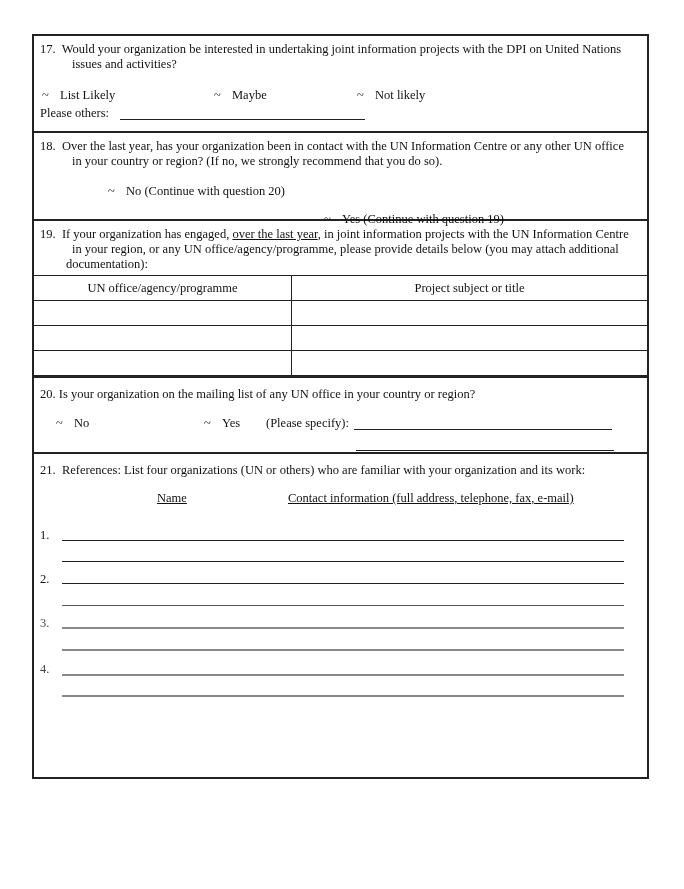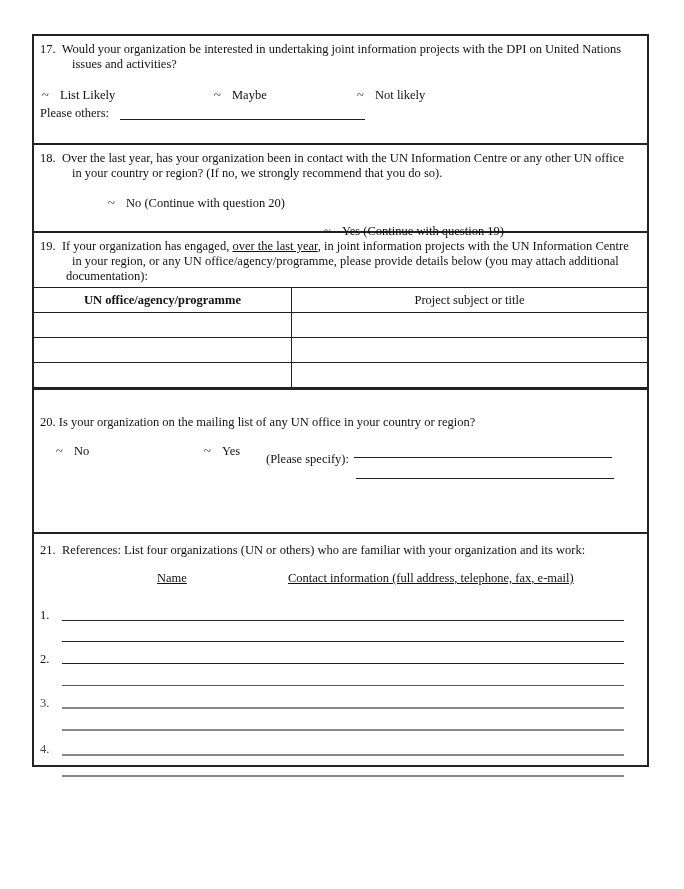--- a/index.html
+++ b/index.html
@@ -19,21 +19,21 @@
   table.t19 td:first-child, table.t19 th:first-child { border-left:none; }
   table.t19 td:last-child, table.t19 th:last-child { border-right:none; }
   .u { text-decoration:underline; }
   .num { position:absolute; left:6px; }
 </style>
 </head>
 <body>
 
 <div class="form">
 
-  <div class="sec" style="height:109px;">
+  <div class="sec" style="height:97px;">
     <div class="q" style="top:6px;">
       <span>17.</span>&nbsp; <span>Would your organization be interested in undertaking joint information projects with the DPI on United Nations</span><br>
       <span class="indent">issues and activities?</span>
     </div>
     <div class="opt" style="left:8px; top:52px;">
       <span class="tilde">~</span><span>List Likely</span>
     </div>
     <div class="opt" style="left:180px; top:52px;">
       <span class="tilde">~</span><span>Maybe</span>
     </div>
@@ -59,55 +59,55 @@
 
   <div class="sec" style="height:157px;">
     <div class="q" style="top:6px;">
       <span>19.</span>&nbsp; <span>If your organization has engaged, </span><span class="u">over the last year</span><span>, in joint information projects with the UN Information Centre</span><br>
       <span class="indent">in your region, or any UN office/agency/programme, please provide details below (you may attach additional</span><br>
       <span style="padding-left:26px;">documentation):</span>
     </div>
     <table class="t19" style="top:54px;">
       <tbody>
           <tr>
-        <th style="width:42%;font-weight:bold;">UN office/agency/programme</th>
+        <th style="width:42%;">UN office/agency/programme</th>
         <th>Project subject or title</th>
       </tr>
       <tr>
         <td></td>
         <td></td>
       </tr>
       <tr>
         <td></td>
         <td></td>
       </tr>
       <tr>
         <td></td>
         <td></td>
       </tr>
     </tbody>
       </table>
   </div>
 
-  <div class="sec" style="height:128px;margin-top:16px;">
+  <div class="sec" style="height:76px;">
     <div class="q" style="top:9px;">
       <span>20.</span> <span>Is your organization on the mailing list of any UN office in your country or region?</span>
     </div>
     <div class="opt" style="left:22px; top:38px;">
       <span class="tilde">~</span><span>No</span>
     </div>
     <div class="opt" style="left:170px; top:38px;">
       <span class="tilde">~</span><span>Yes</span>
     </div>
-    <div class="opt" style="left:232px; top:46px;font-family:Liberation Serif, serif;">(Please specify):</div>
+    <div class="opt" style="left:232px; top:38px;font-family:Liberation Serif, serif;">(Please specify):</div>
     <div class="line" style="left:320px; top:51px; width:258px;"></div>
     <div class="line" style="left:322px; top:72px; width:258px;"></div>
   </div>
 
-  <div class="sec" style="height:231px;">
+  <div class="sec" style="height:323px;">
     <div class="q" style="top:9px;">
       <span>21.</span>&nbsp; <span>References: List four organizations (UN or others) who are familiar with your organization and its work:</span>
     </div>
     <div class="opt u" style="left:123px; top:37px;">Name</div>
     <div class="opt u" style="left:254px; top:37px;">Contact information (full address, telephone, fax, e-mail)</div>
 
     <div class="num" style="top:74px;">1.</div>
     <div class="line" style="left:28px; top:86px; width:562px;"></div>
     <div class="line" style="left:28px; top:107px; width:562px;"></div>
 

